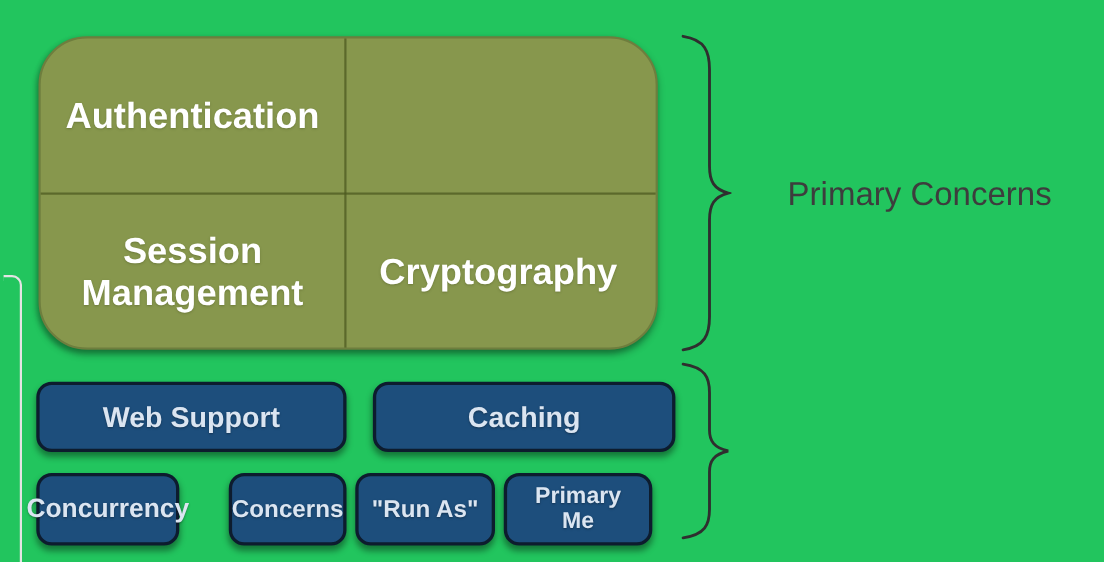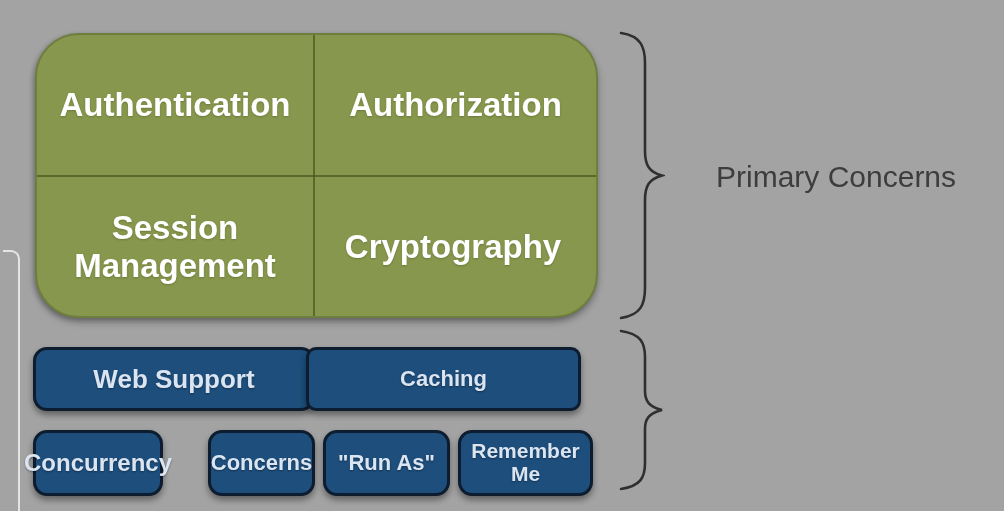--- a/index.html
+++ b/index.html
@@ -4,21 +4,21 @@
 <style>
   html, body {
     margin: 0;
     padding: 0;
     background: #ffffff;
   }
   .stage {
     position: relative;
     width: 1004px;
     height: 511px;
-    background: #a3a3a3;
+    background: #22c55e;
     font-family: "Liberation Sans", sans-serif;
     overflow: hidden;
   }
 
   
   .edge-artifact {
     position: absolute;
     left: 3px;
     top: 250px;
     width: 15px;
@@ -86,21 +86,21 @@
     align-items: center;
     justify-content: center;
     text-align: center;
     color: #dbe5f1;
     font-weight: bold;
     line-height: 1.08;
     text-shadow: 0 1px 2px rgba(0,0,0,0.35);
     margin-top: 13px;
   }
   .b-web       { left: 33px;  top: 334px; width: 282px; height: 64px; font-size: 26px; }
-  .b-caching   { left: 306px; top: 334px; width: 275px; height: 64px; font-size: 22px; border-radius: 10px; }
+  .b-caching   { left: 339px; top: 334px; width: 275px; height: 64px; font-size: 26px; }
   .b-conc      { left: 33px;  top: 417px; width: 130px; height: 66px; font-size: 24px; }
   .b-test      { left: 208px; top: 417px; width: 107px; height: 66px; font-size: 22px; }
   .b-runas     { left: 323px; top: 417px; width: 127px; height: 66px; font-size: 22px; }
   .b-remember  { left: 458px; top: 417px; width: 135px; height: 66px; font-size: 21px; padding: 0 10px; }
 
   
   .brace {
     position: absolute;
   }
   .brace-primary    { left: 619px; top: 31px;  }
@@ -122,31 +122,30 @@
 <body>
 
 <div class="stage">
 
   <div class="edge-artifact"></div>
 
   <div class="green-panel">
     <div class="v-divider"></div>
     <div class="h-divider"></div>
     <div class="quad q1">Authentication</div>
-    <div class="quad q2">Authorization</div>
     <div class="quad q3">Session Management</div>
     <div class="quad q4">Cryptography</div>
   </div>
 
   <div class="blue-box b-web">Web Support</div>
   <div class="blue-box b-caching">Caching</div>
   <div class="blue-box b-conc">Concurrency</div>
   <div class="blue-box b-test">Concerns</div>
   <div class="blue-box b-runas">"Run As"</div>
-  <div class="blue-box b-remember">Remember Me</div>
+  <div class="blue-box b-remember">Primary Me</div>
 
   <svg class="brace brace-primary" width="46" height="289" viewBox="0 0 46 289">
     <path d="M2,2 C22,5 26,16 26,32 L26,120 C26,134 30,141 43,144.5 C30,148 26,155 26,169 L26,257 C26,273 22,284 2,287" fill="none" stroke="#2f2f2f" stroke-width="2.6" stroke-linecap="round"></path>
   </svg>
   <svg class="brace brace-supporting" width="46" height="162" viewBox="0 0 46 162">
     <path d="M2,2 C22,5 26,14 26,28 L26,62 C26,72 30,78 43,81 C30,84 26,90 26,100 L26,134 C26,148 22,157 2,160" fill="none" stroke="#2f2f2f" stroke-width="2.6" stroke-linecap="round"></path>
   </svg>
 
   <div class="side-label label-primary">Primary Concerns</div>
 

